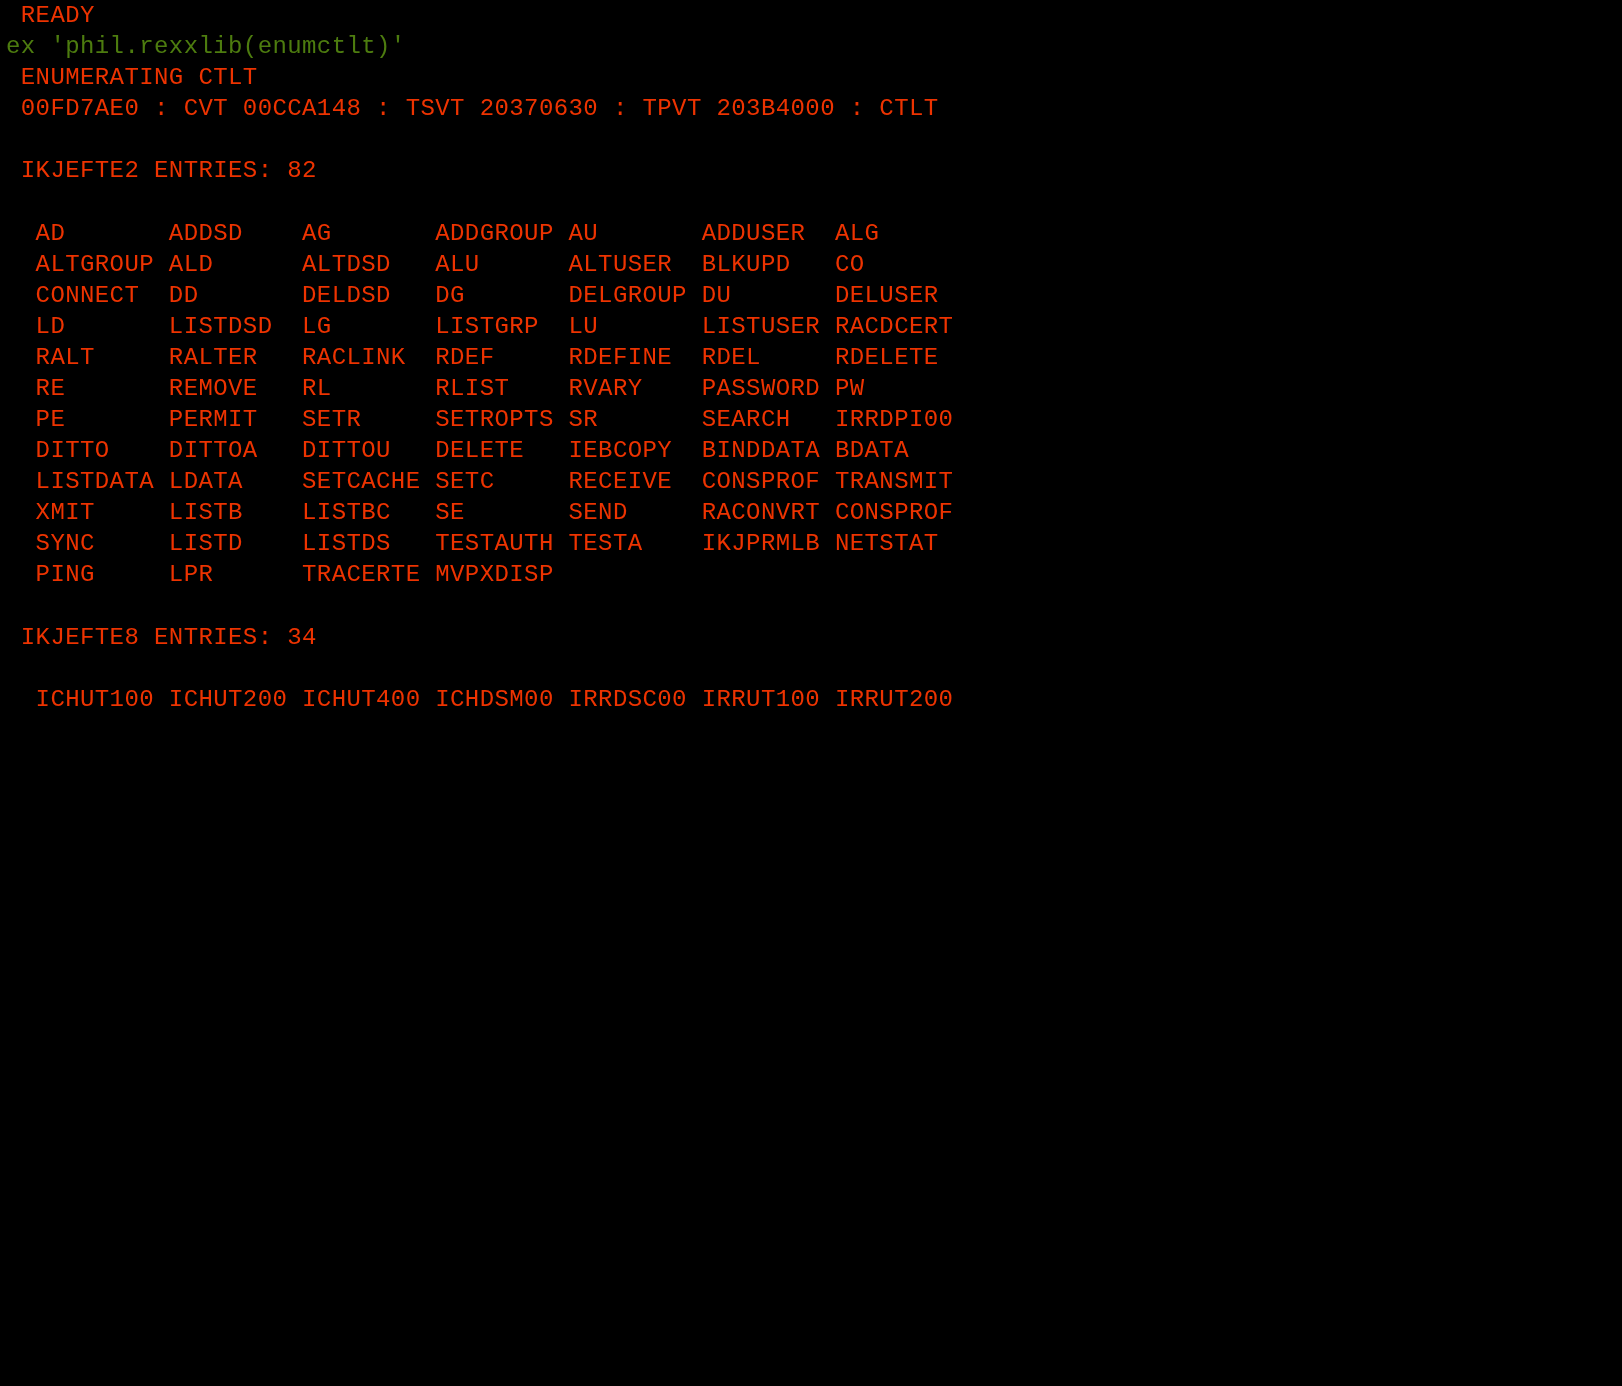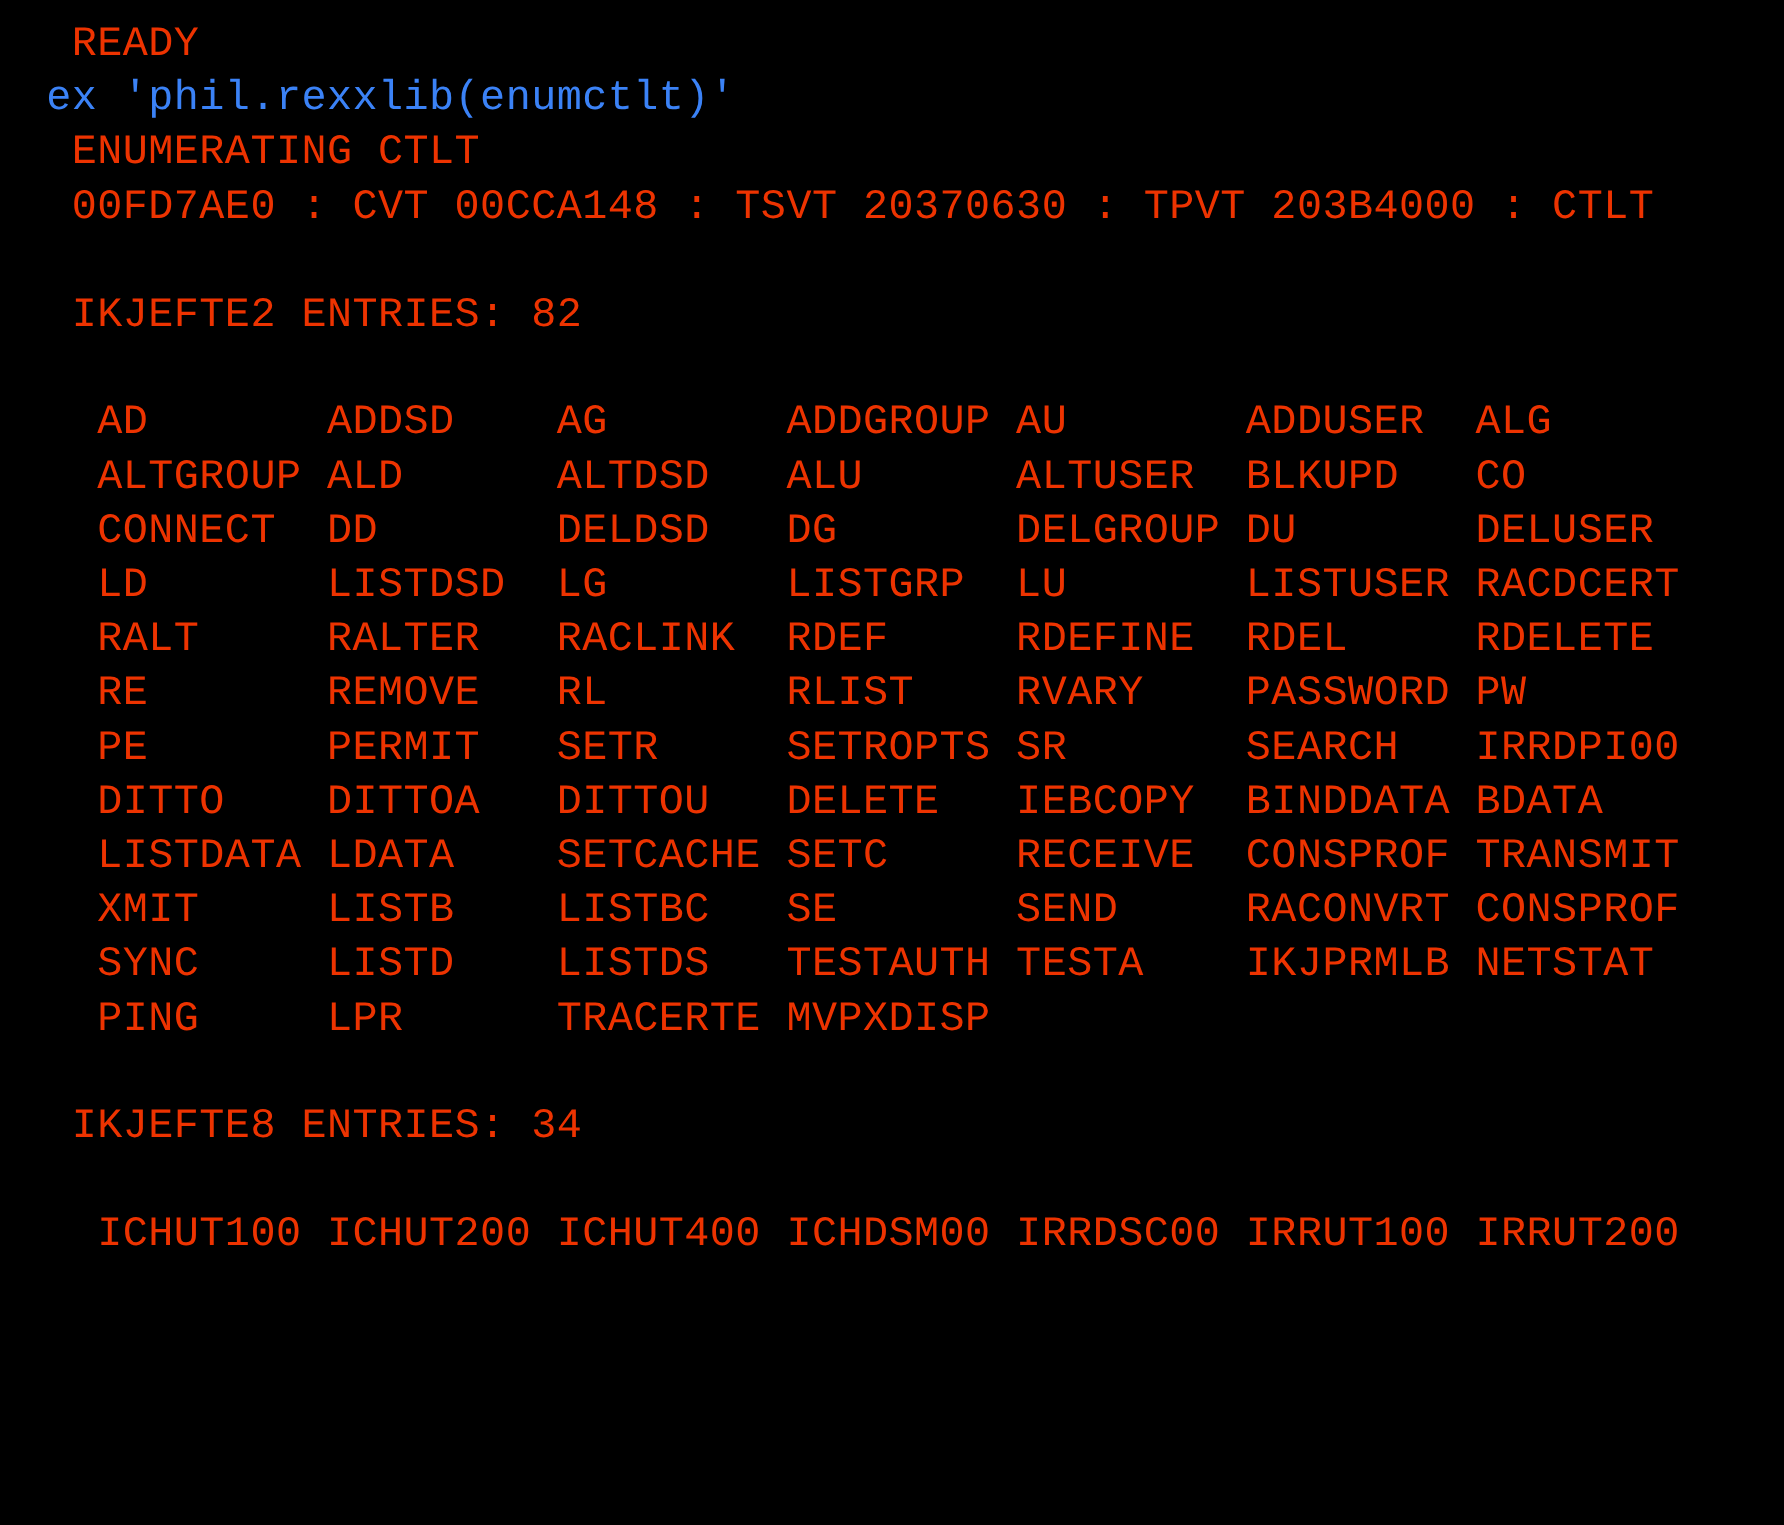--- a/index.html
+++ b/index.html
@@ -5,30 +5,29 @@
   html, body {
     margin: 0;
     padding: 0;
     background: #000000;
     width: 1622px;
     height: 1386px;
     overflow: hidden;
   }
   .terminal {
     font-family: "Menlo", "Consolas", "Courier New", monospace;
-    font-size: 38px;
+    font-size: 24px;
     line-height: 1.295;
     letter-spacing: 0.4px;
     color: #ed3300;
-    padding-top: 16px;
+    padding-top: 0;
     padding-left: 6px;
     font-weight: 500;
     white-space: pre;
-    margin-left: 36px;
   }
   .red { color: #ed3300; }
-  .green { color: #3b82f6; }
+  .green { color: #4d7c0f; }
   .line { display: block; }
 </style>
 </head>
 <body>
 
 <div class="terminal" id="term"><span class="line red"> READY</span><span class="line green">ex 'phil.rexxlib(enumctlt)'</span><span class="line red"> ENUMERATING CTLT</span><span class="line red"> 00FD7AE0 : CVT 00CCA148 : TSVT 20370630 : TPVT 203B4000 : CTLT</span><span class="line red"> </span><span class="line red"> IKJEFTE2 ENTRIES: 82</span><span class="line red"> </span><span class="line red">  AD       ADDSD    AG       ADDGROUP AU       ADDUSER  ALG</span><span class="line red">  ALTGROUP ALD      ALTDSD   ALU      ALTUSER  BLKUPD   CO</span><span class="line red">  CONNECT  DD       DELDSD   DG       DELGROUP DU       DELUSER</span><span class="line red">  LD       LISTDSD  LG       LISTGRP  LU       LISTUSER RACDCERT</span><span class="line red">  RALT     RALTER   RACLINK  RDEF     RDEFINE  RDEL     RDELETE</span><span class="line red">  RE       REMOVE   RL       RLIST    RVARY    PASSWORD PW</span><span class="line red">  PE       PERMIT   SETR     SETROPTS SR       SEARCH   IRRDPI00</span><span class="line red">  DITTO    DITTOA   DITTOU   DELETE   IEBCOPY  BINDDATA BDATA</span><span class="line red">  LISTDATA LDATA    SETCACHE SETC     RECEIVE  CONSPROF TRANSMIT</span><span class="line red">  XMIT     LISTB    LISTBC   SE       SEND     RACONVRT CONSPROF</span><span class="line red">  SYNC     LISTD    LISTDS   TESTAUTH TESTA    IKJPRMLB NETSTAT</span><span class="line red">  PING     LPR      TRACERTE MVPXDISP</span><span class="line red"> </span><span class="line red"> IKJEFTE8 ENTRIES: 34</span><span class="line red"> </span><span class="line red">  ICHUT100 ICHUT200 ICHUT400 ICHDSM00 IRRDSC00 IRRUT100 IRRUT200</span></div>
 
 </body></html>

